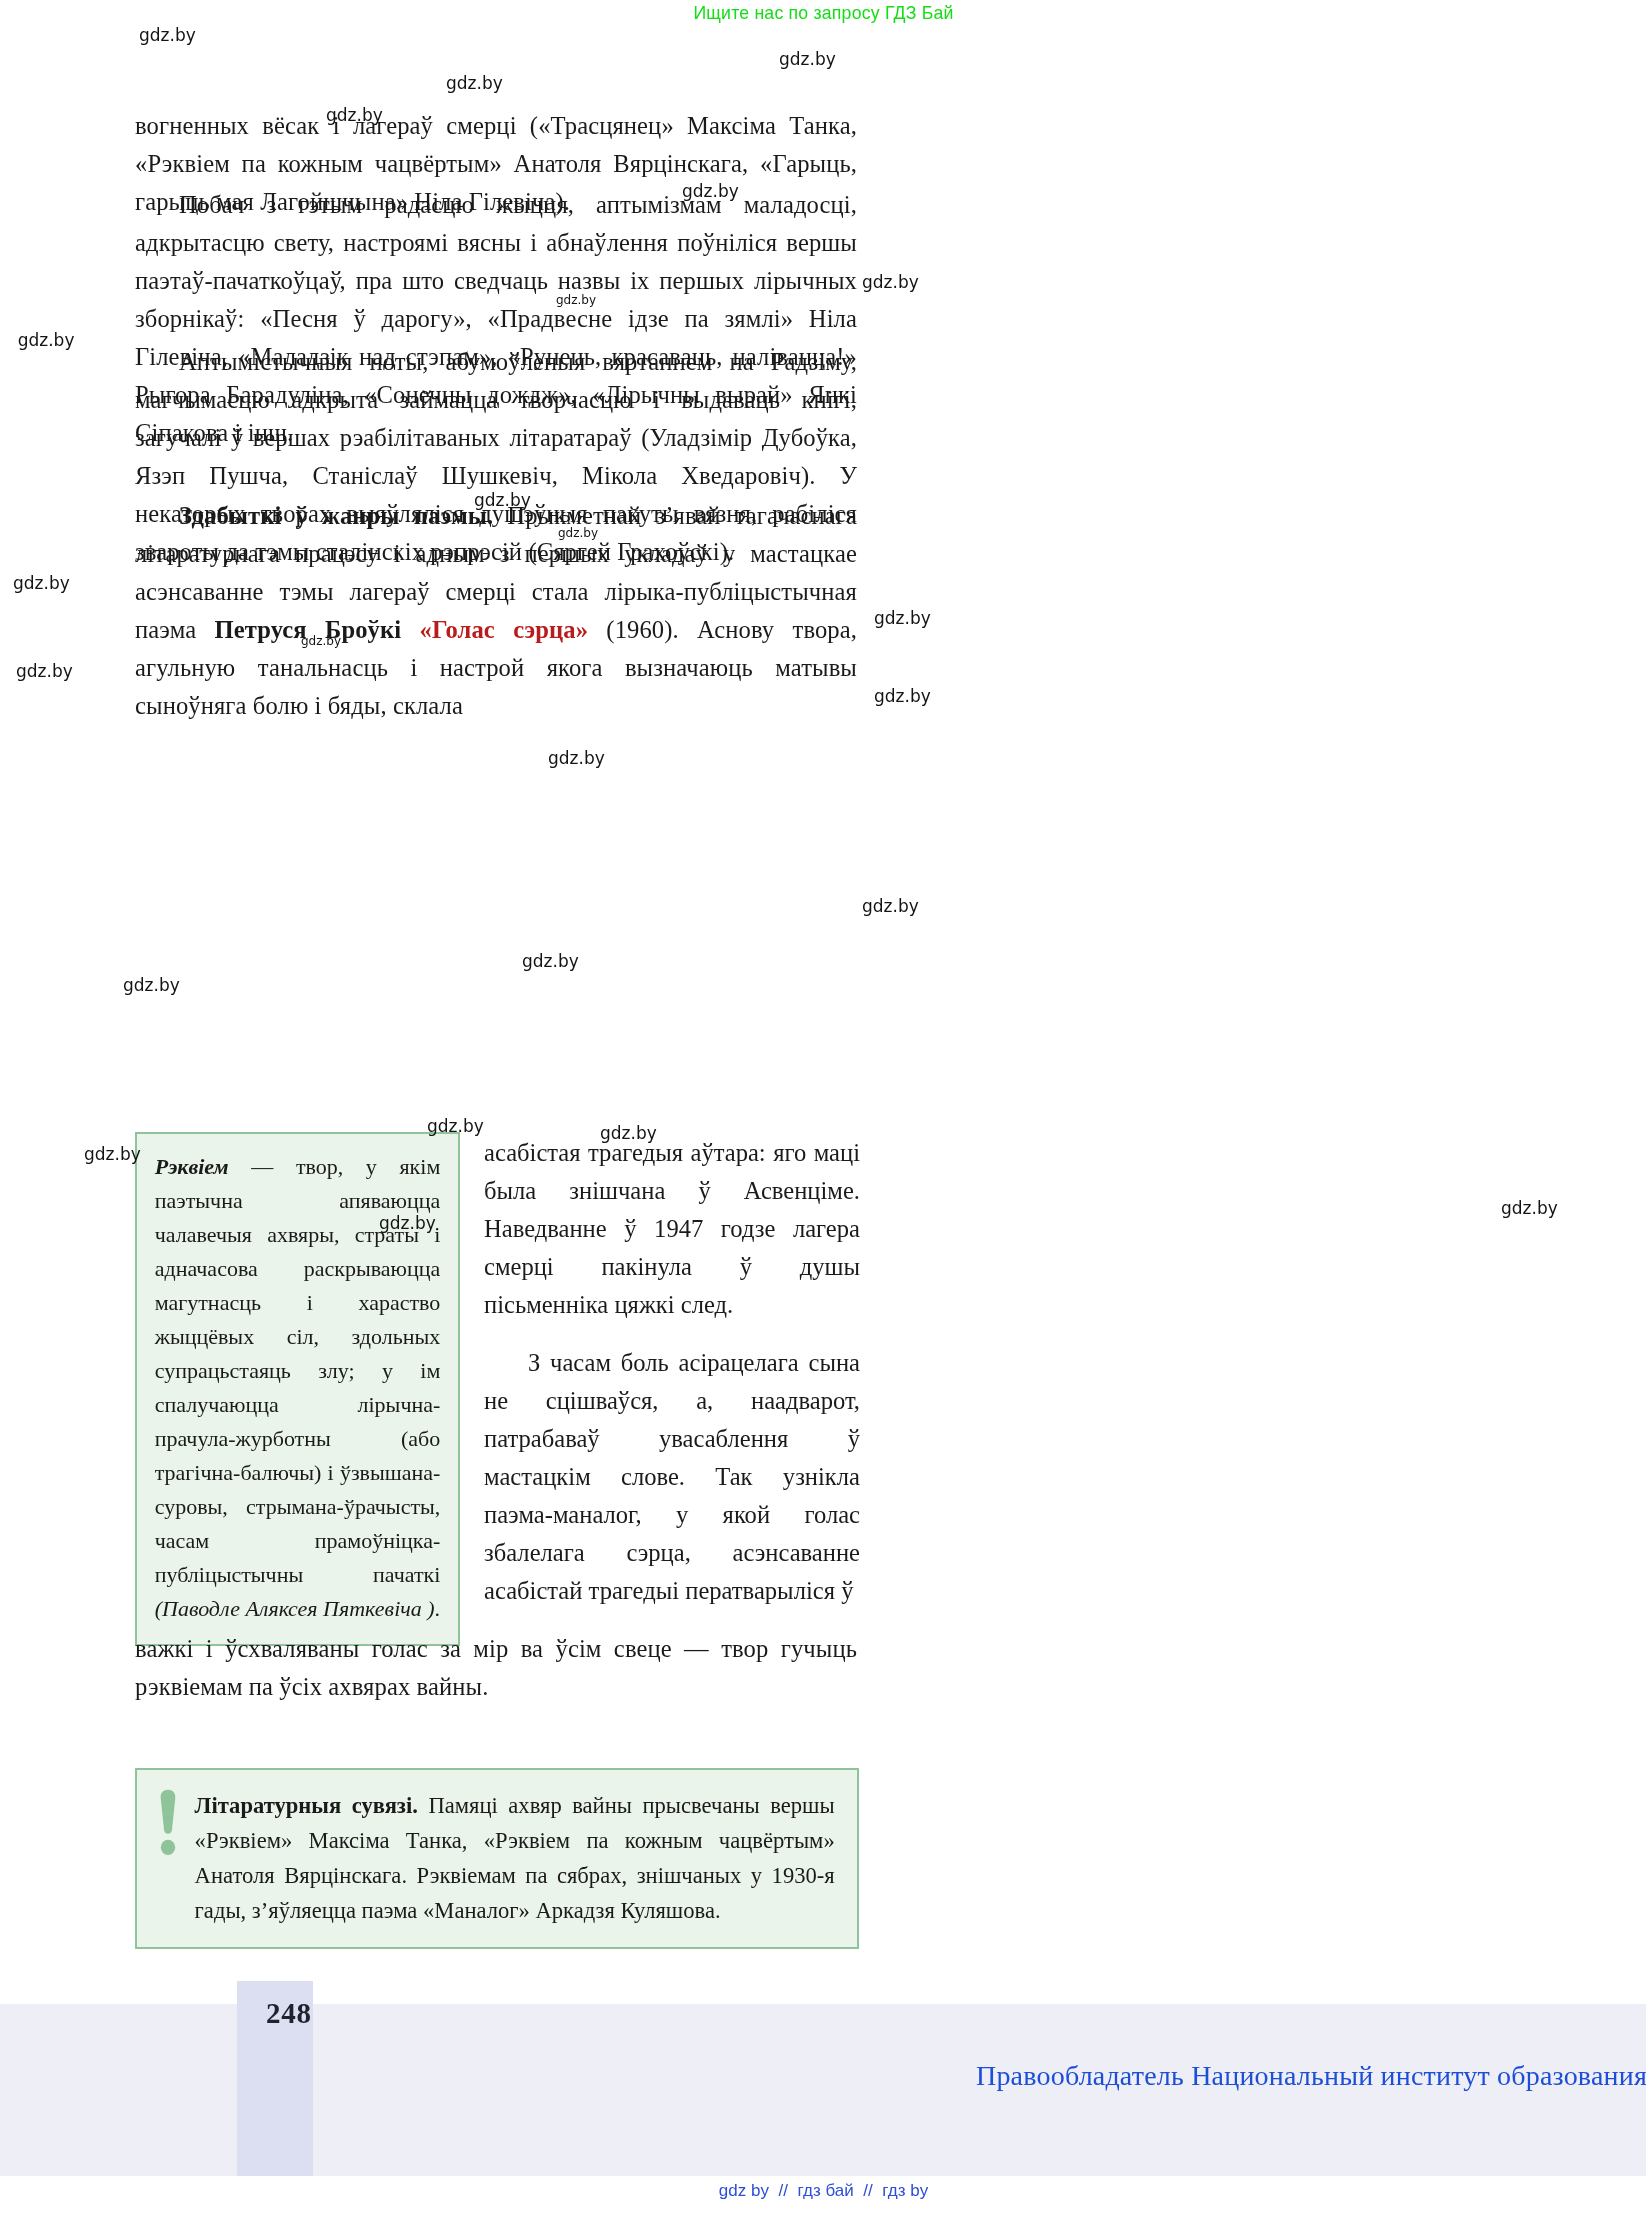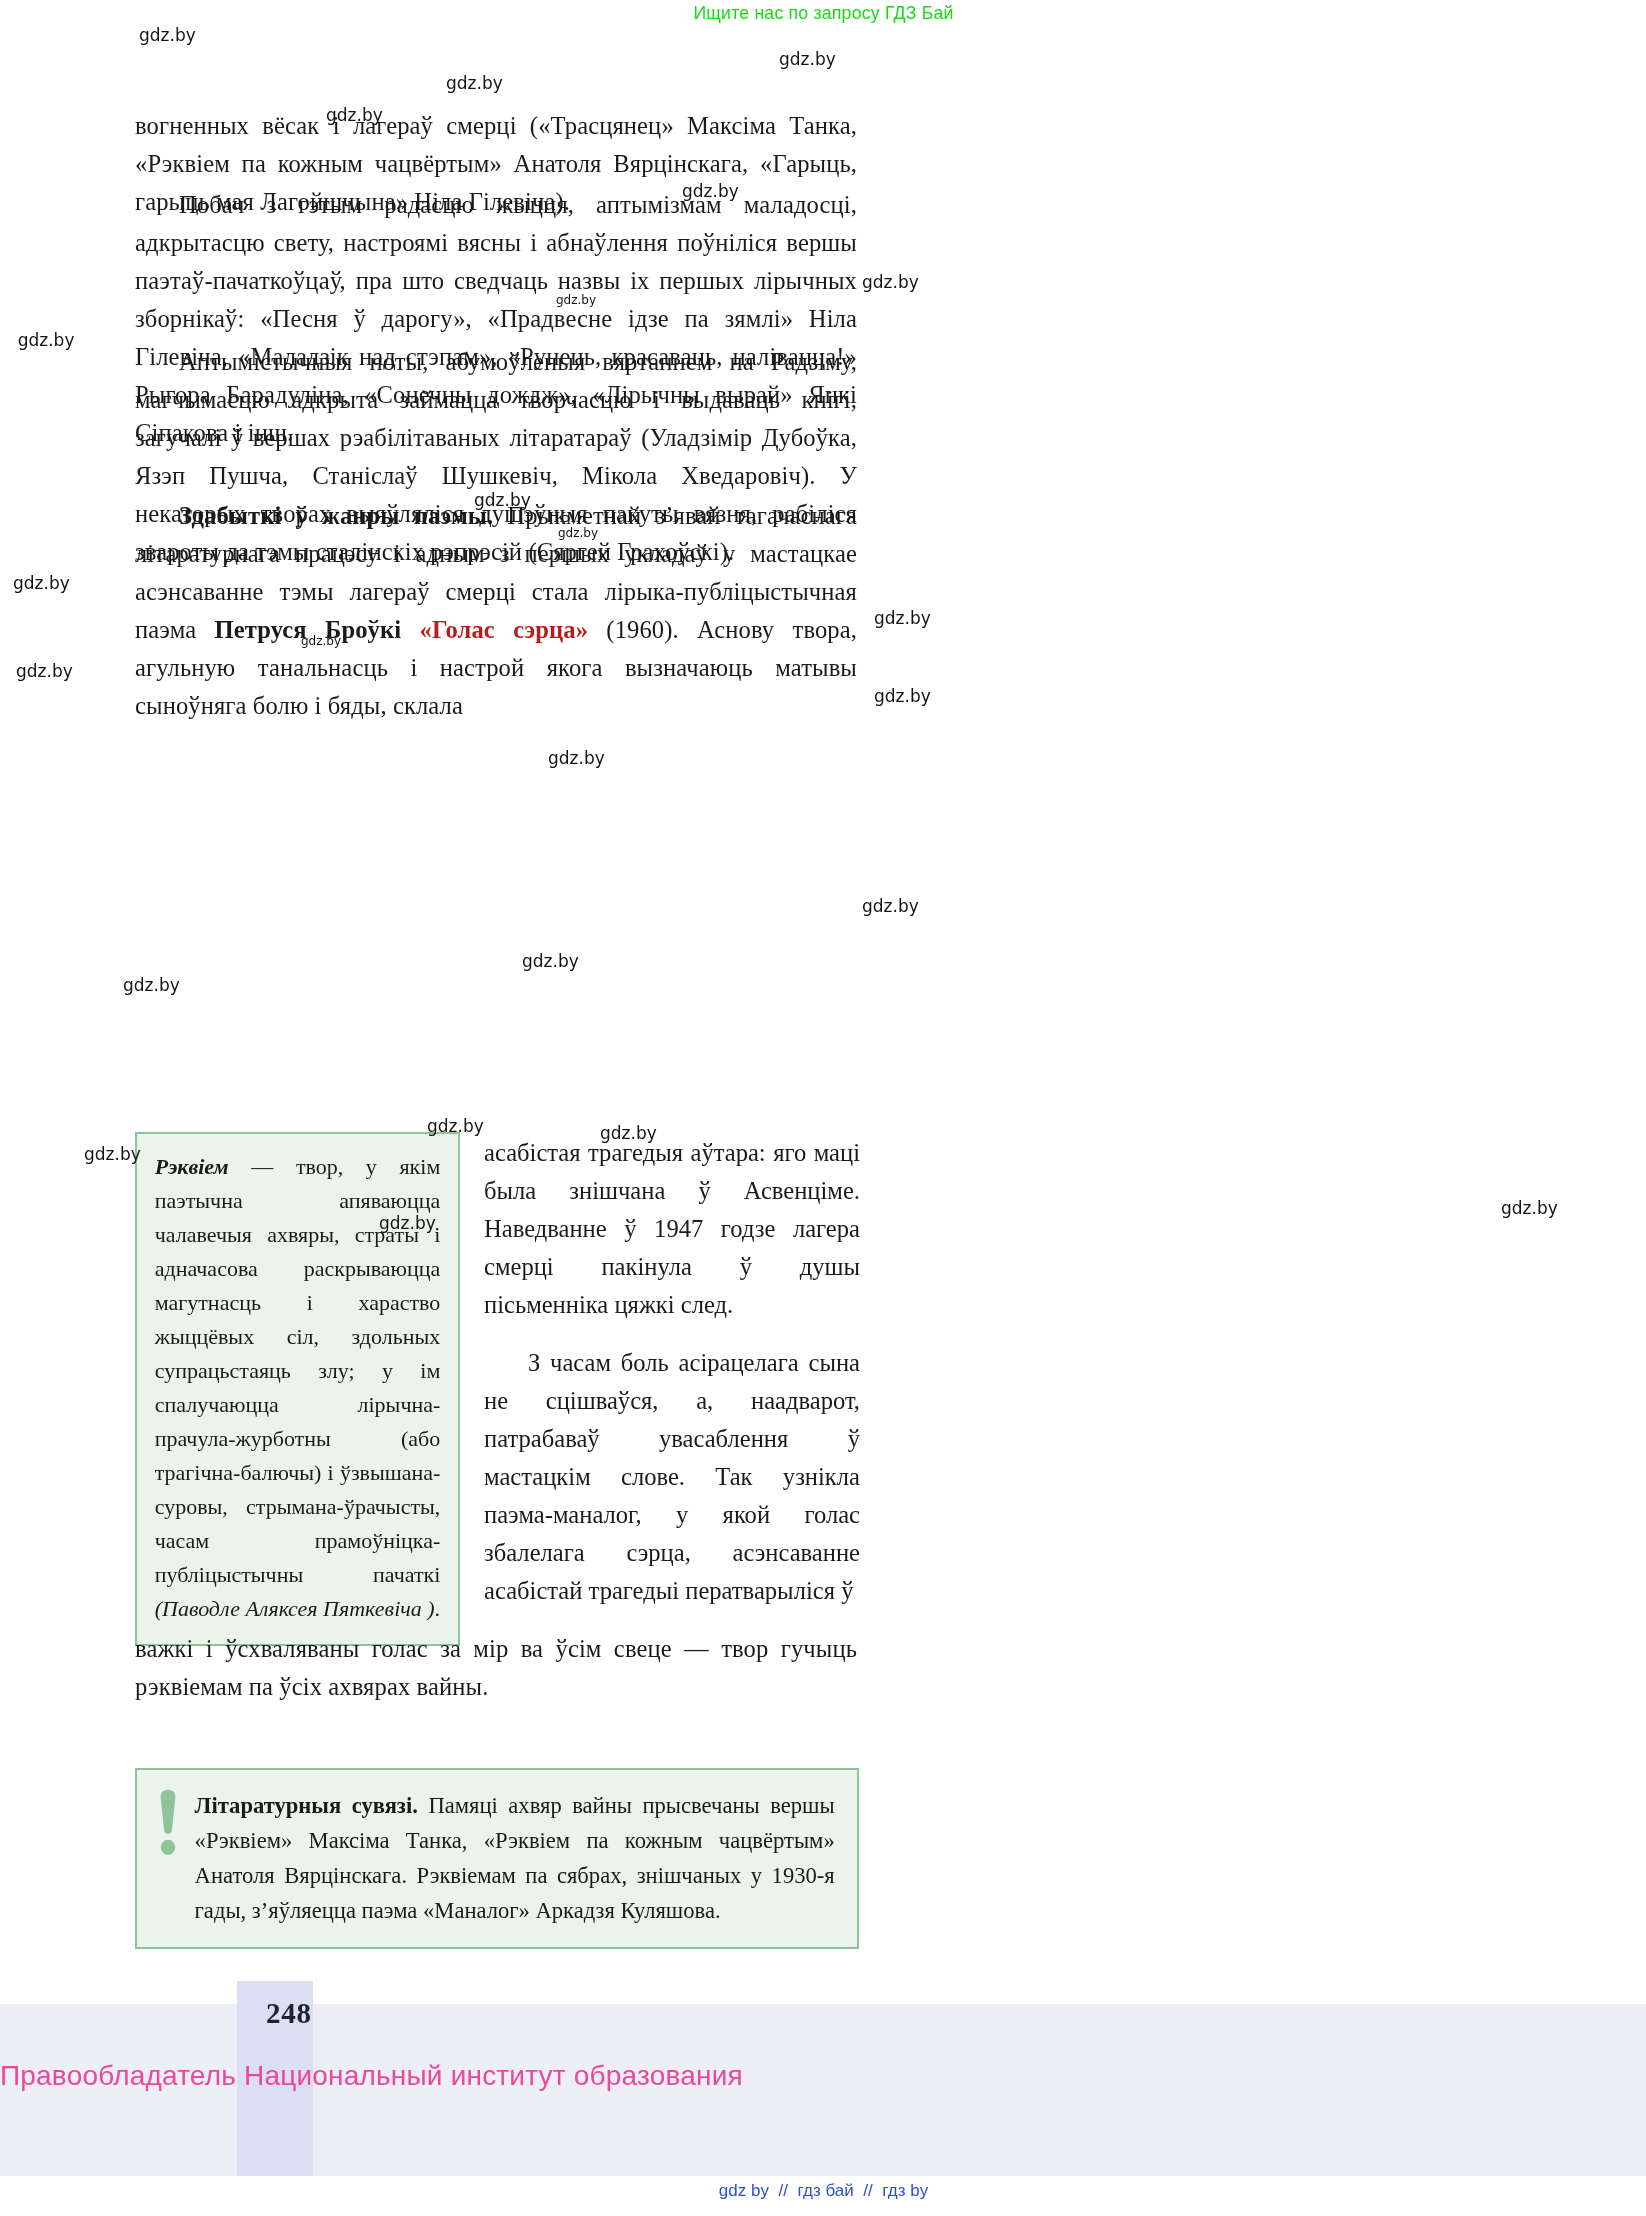--- a/index.html
+++ b/index.html
@@ -168,24 +168,24 @@
     white-space: nowrap;
     pointer-events: none;
   }
   .wm.sm { font-size: 12px; }
 
   #copyright {
     position: absolute;
     left: 0;
     top: 2060px;
     width: 1647px;
-    text-align: left;
-    font-family: Liberation Sans, sans-serif;
+    text-align: right;
+    font-family: Liberation Serif, serif;
     font-size: 28px;
-    color: #ec4899;
+    color: #1d4ed8;
     letter-spacing: 0.2px;
   }
 
   #footerlinks {
     position: absolute;
     left: 0;
     top: 2181px;
     width: 1647px;
     text-align: center;
     font-family: "Liberation Sans", "DejaVu Sans", sans-serif;

